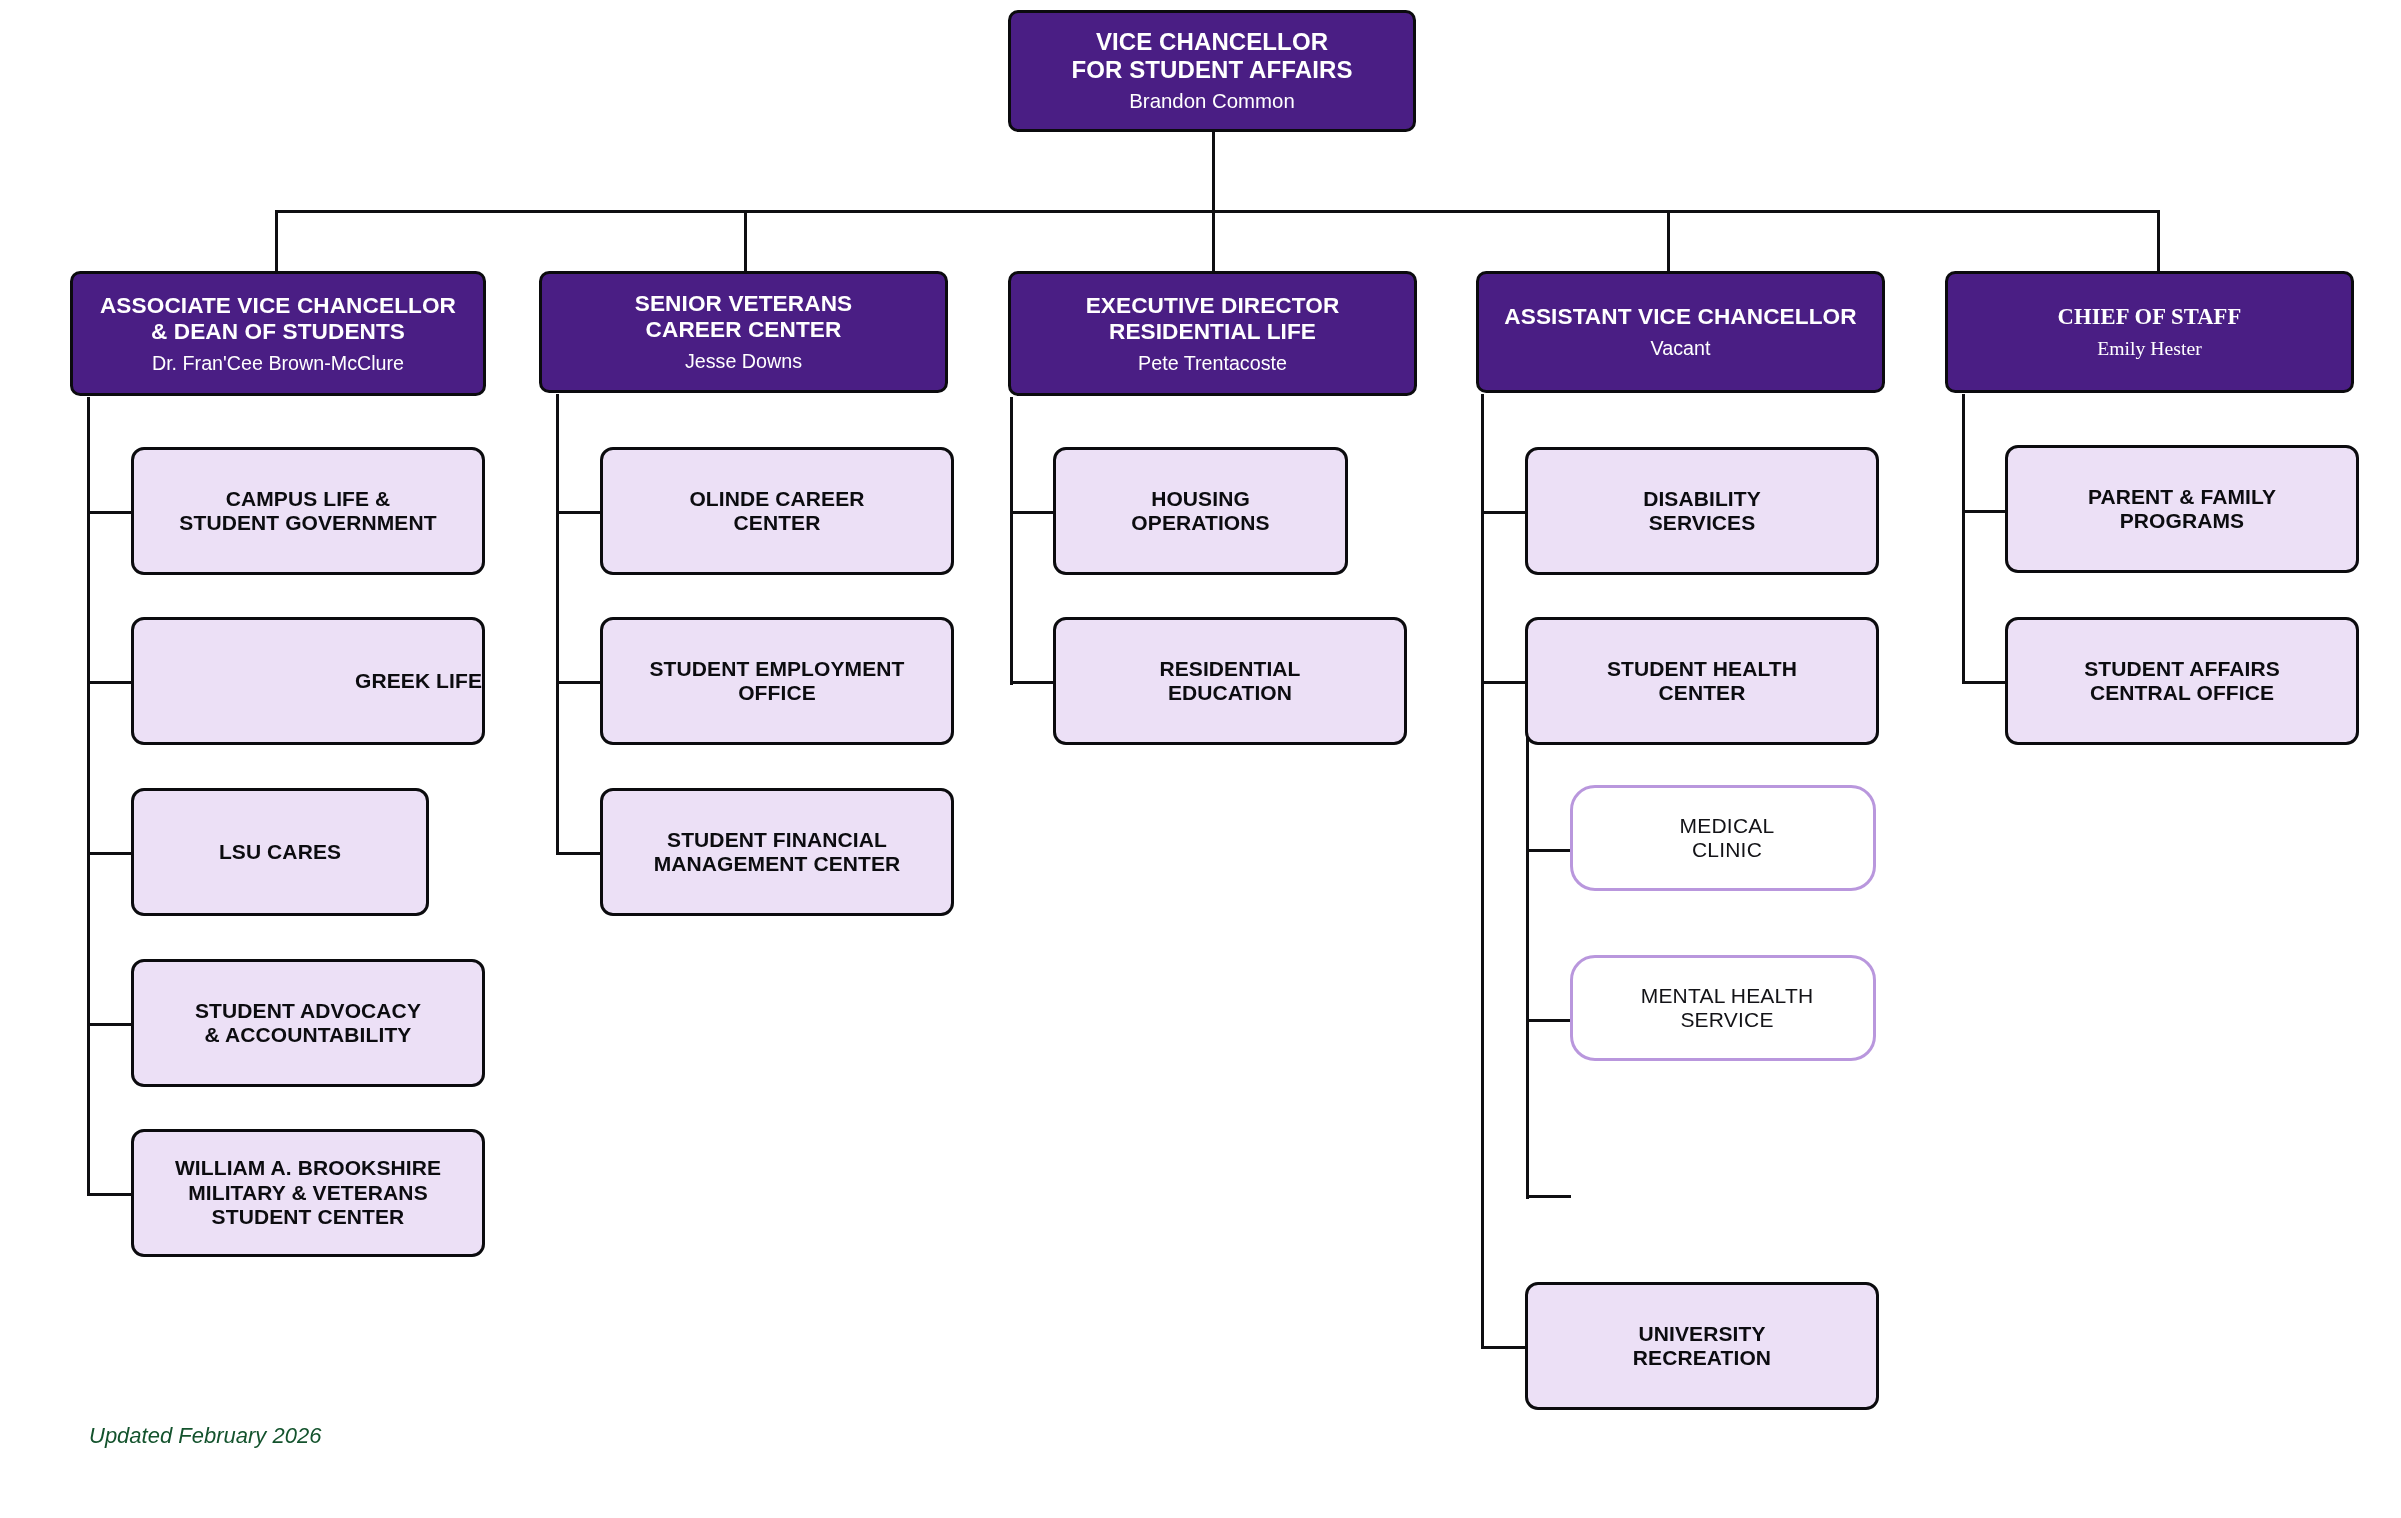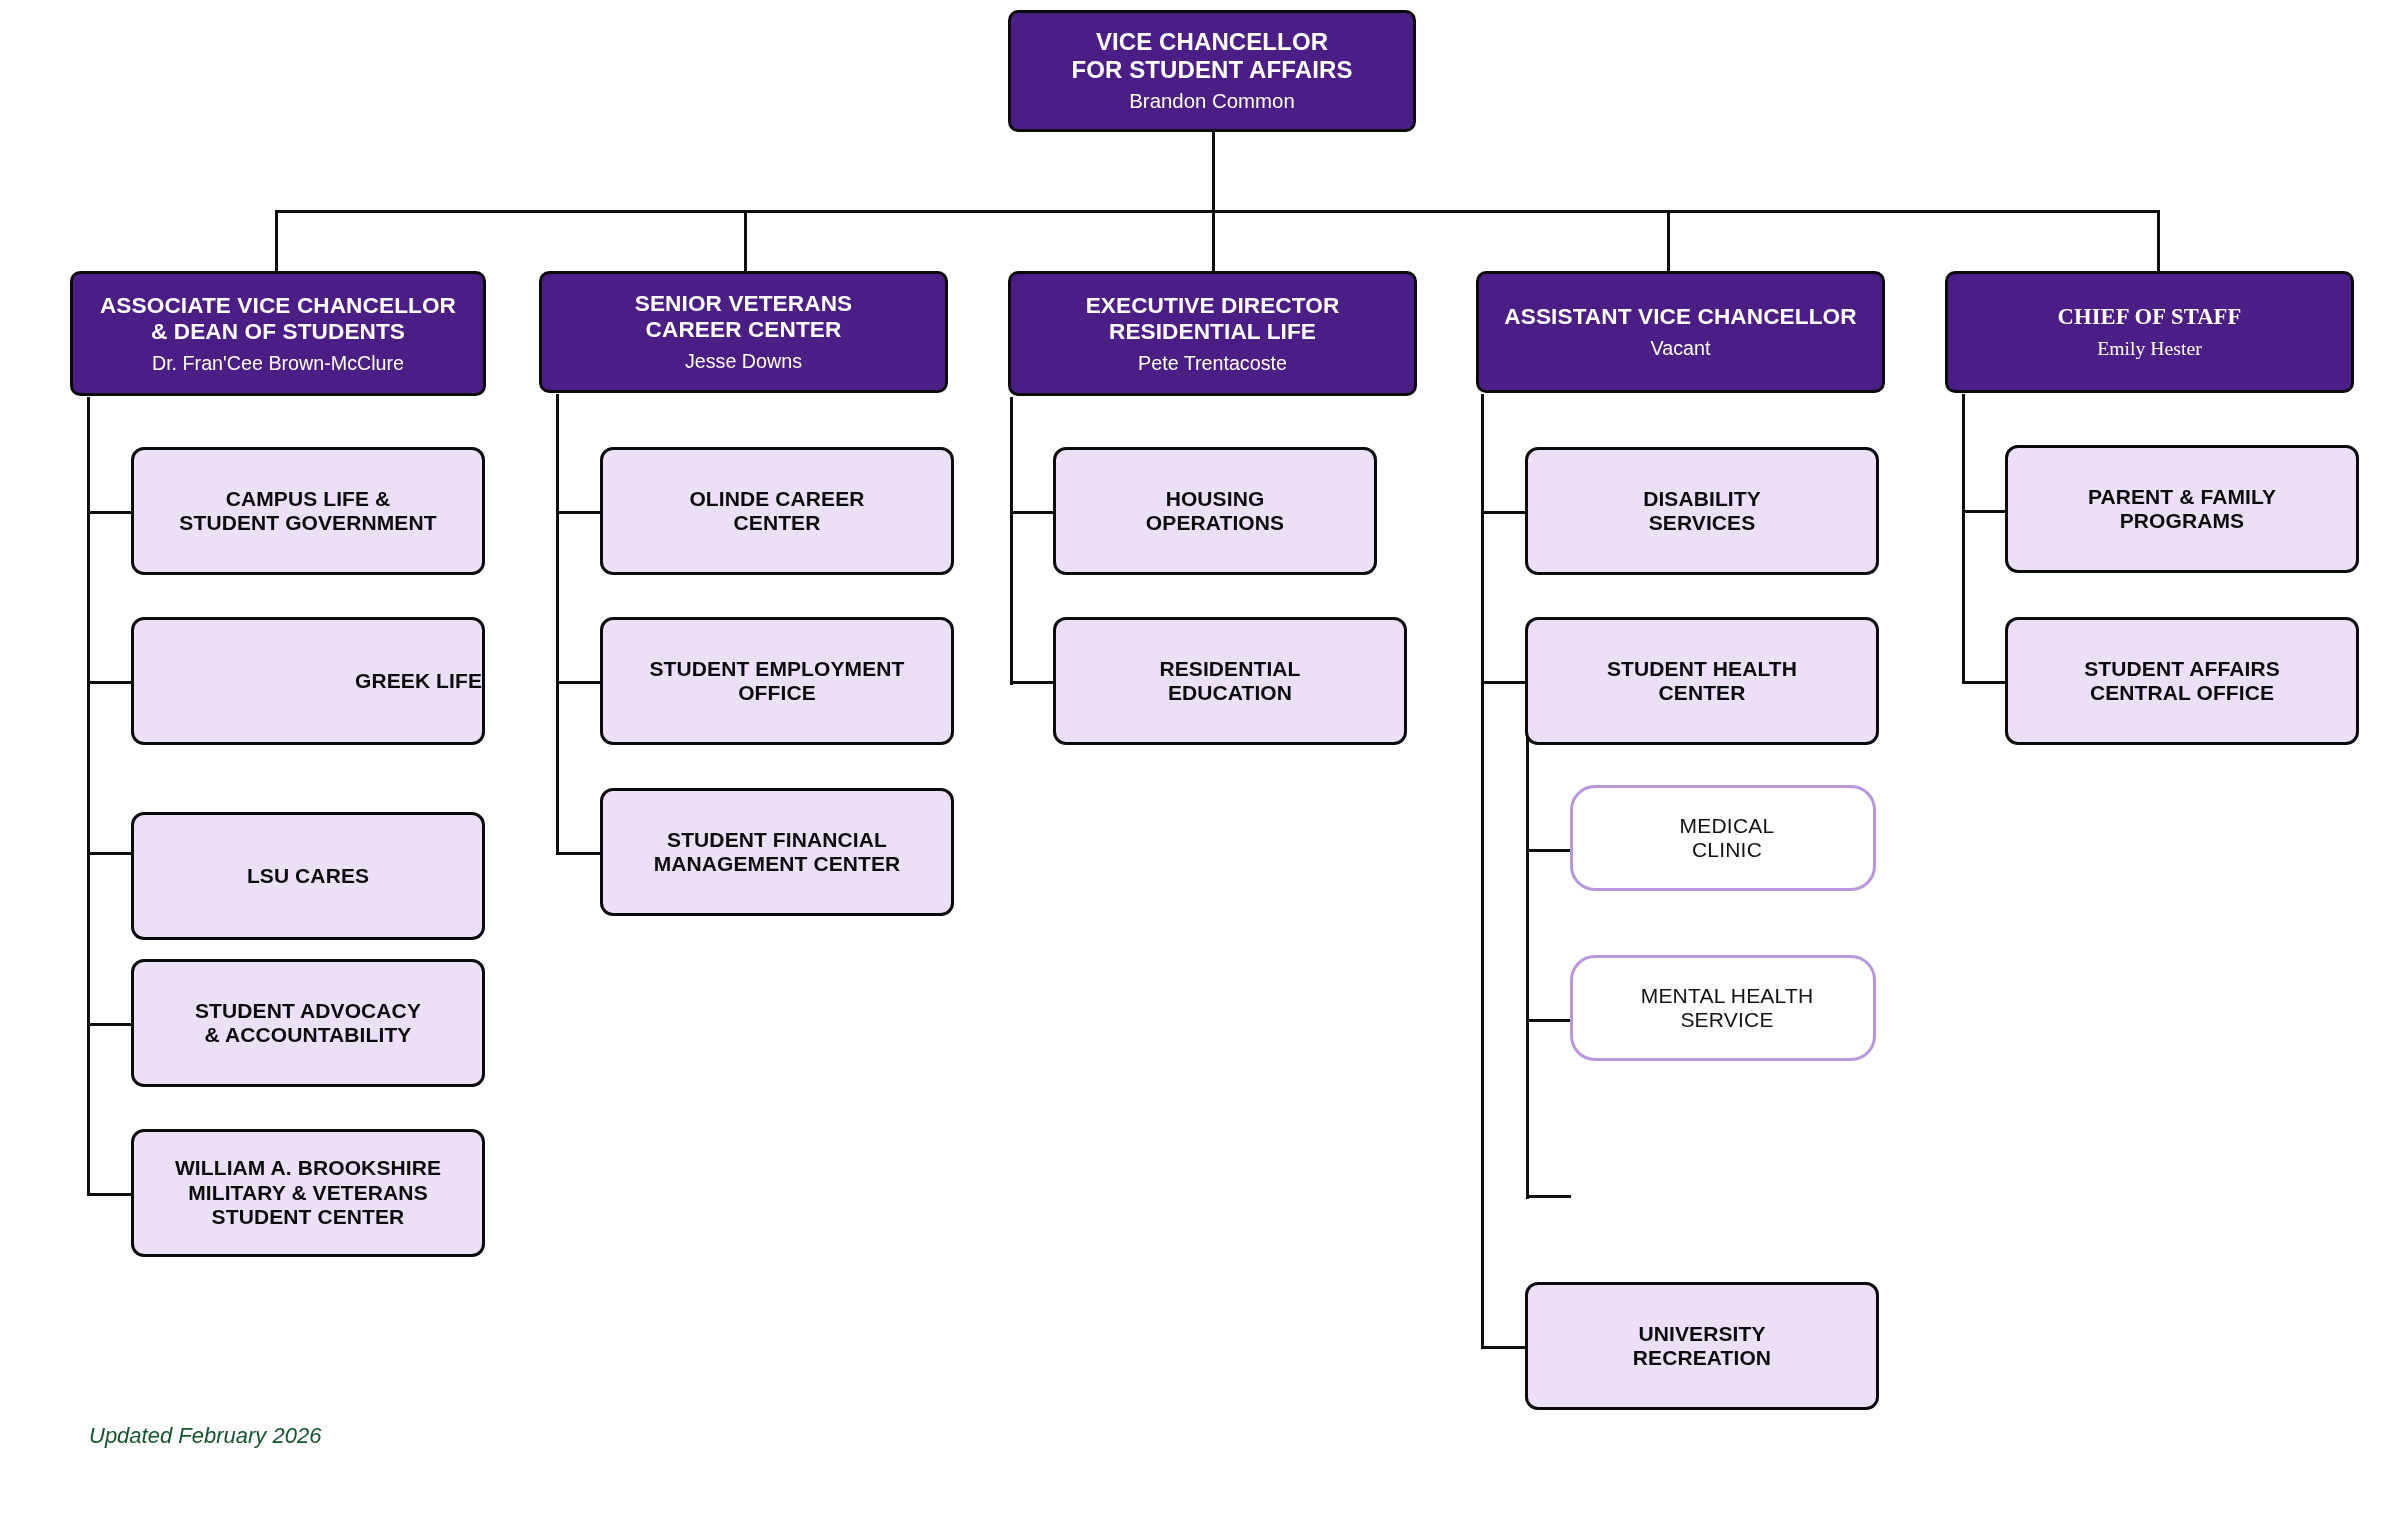--- a/index.html
+++ b/index.html
@@ -161,21 +161,21 @@
     <div class="title">
       <span>CAMPUS LIFE &amp;</span><br>
       <span>STUDENT GOVERNMENT</span>
     </div>
   </div>
 
   <div class="box lvl-unit" style="left:131px; top:617px; width:354px; height:128px;align-items:flex-end;">
     <div class="title">GREEK LIFE</div>
   </div>
 
-  <div class="box lvl-unit" style="left:131px; top:812px; width:354px; height:128px;">
+  <div class="box lvl-unit" style="left:131px; top:788px; width:298px; height:128px;">
     <div class="title">LSU CARES</div>
   </div>
 
   <div class="box lvl-unit" style="left:131px; top:959px; width:354px; height:128px;">
     <div class="title">
       <span>STUDENT ADVOCACY</span><br>
       <span>&amp; ACCOUNTABILITY</span>
     </div>
   </div>
 
@@ -217,21 +217,21 @@
   </div>
 
   <div class="box lvl-exec" style="left:1008px; top:271px; width:409px; height:125px;">
     <div class="title">
       <span>EXECUTIVE DIRECTOR</span><br>
       <span>RESIDENTIAL LIFE</span>
     </div>
     <div class="person">Pete Trentacoste</div>
   </div>
 
-  <div class="box lvl-unit" style="left:1053px; top:447px; width:324px; height:128px;">
+  <div class="box lvl-unit" style="left:1053px; top:447px; width:295px; height:128px;">
     <div class="title">
       <span>HOUSING</span><br>
       <span>OPERATIONS</span>
     </div>
   </div>
 
   <div class="box lvl-unit" style="left:1053px; top:617px; width:354px; height:128px;">
     <div class="title">
       <span>RESIDENTIAL</span><br>
       <span>EDUCATION</span>

